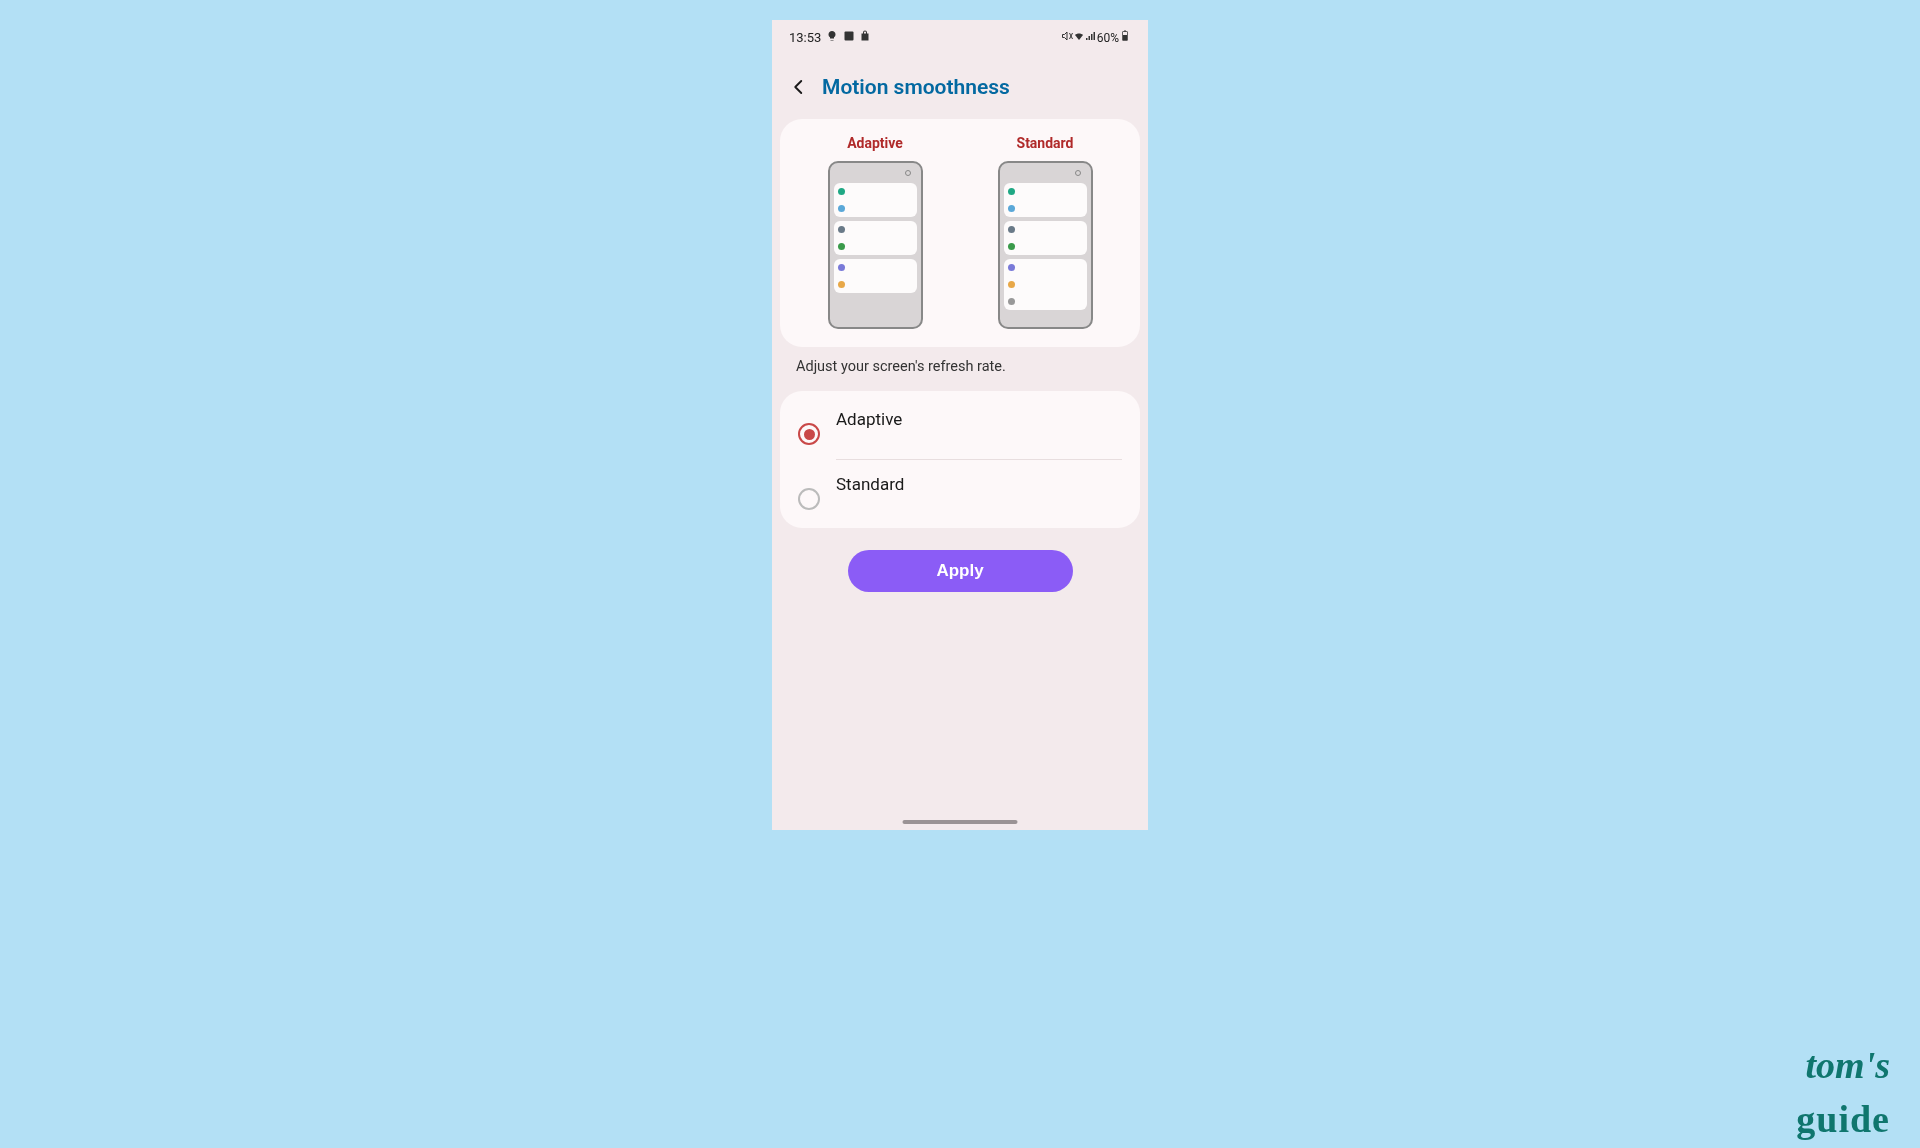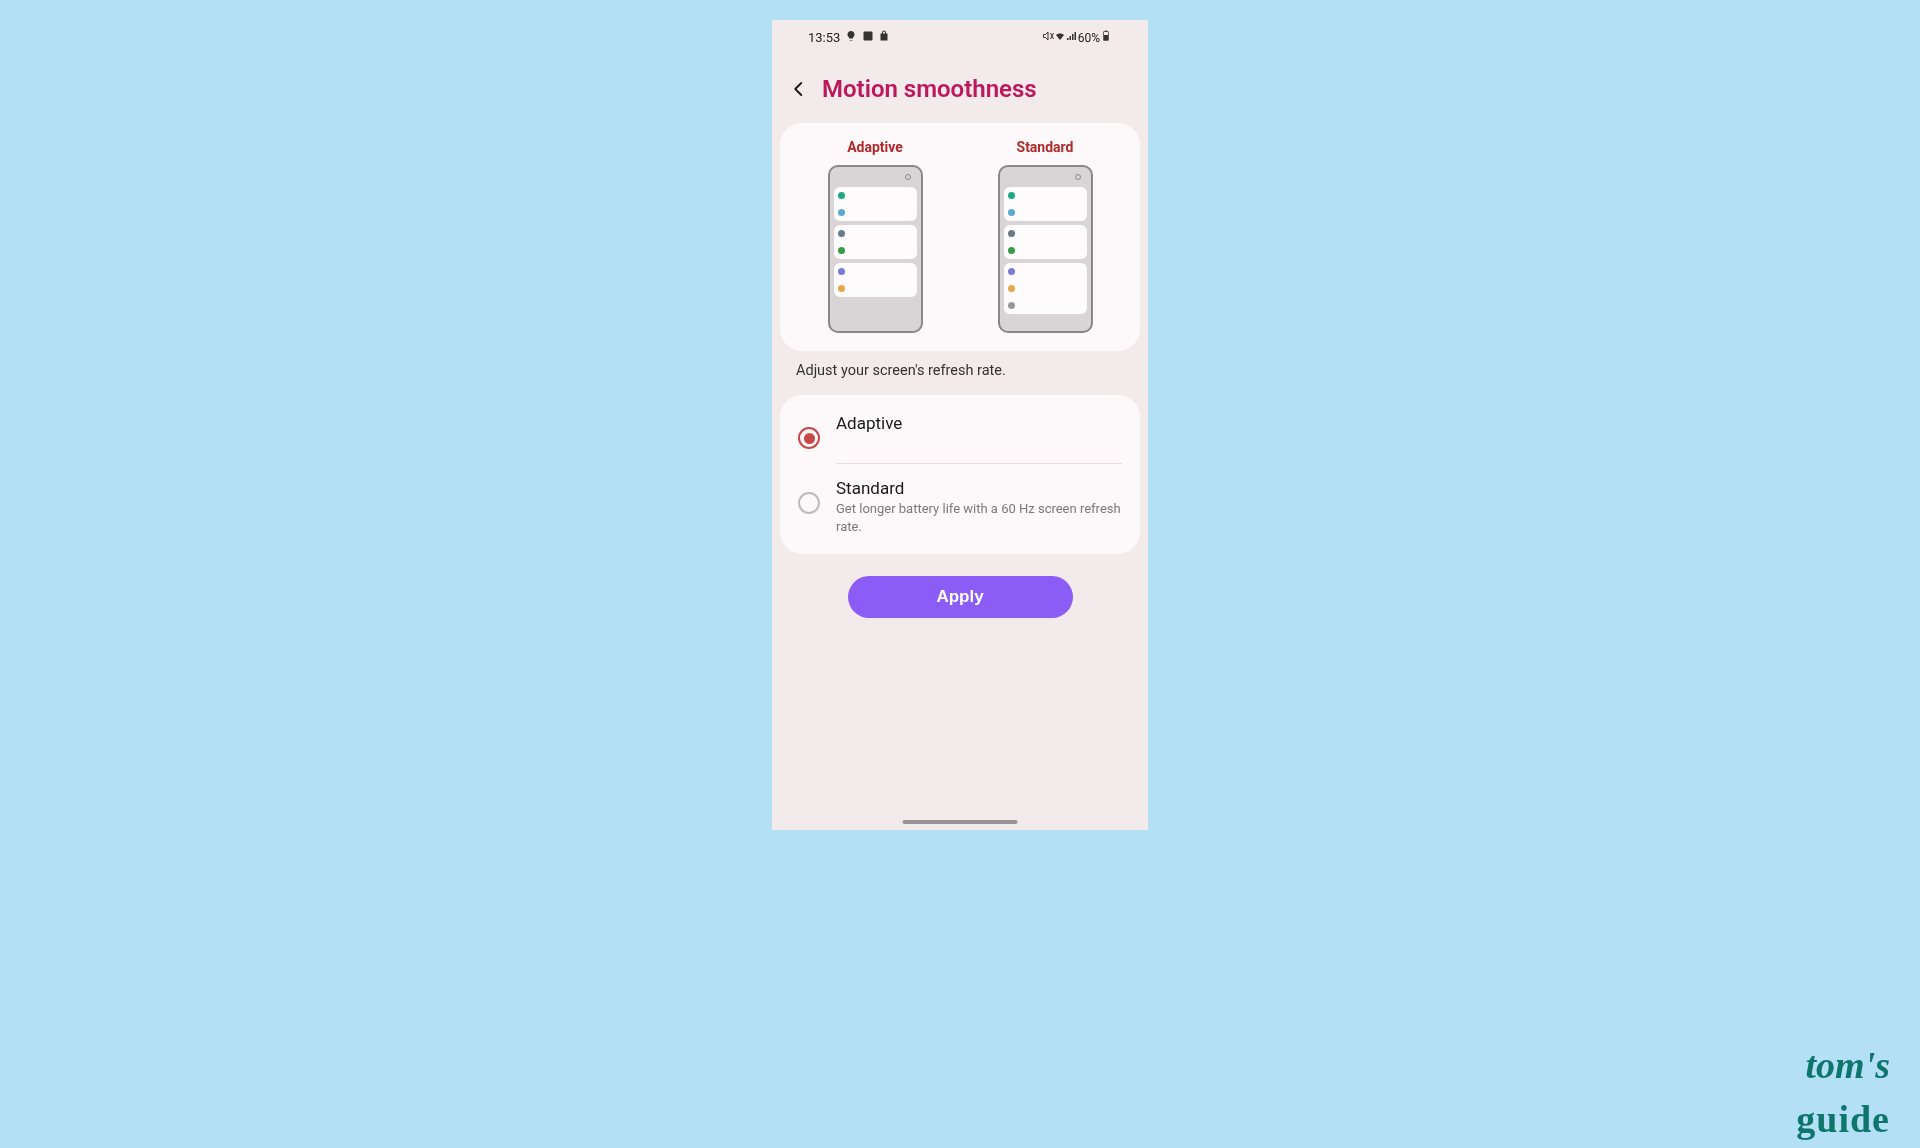--- a/index.html
+++ b/index.html
@@ -18,42 +18,42 @@
     transform: translateX(-50%);
     width: 376px;
     height: 810px;
     background: #f3eaec;
     overflow: hidden;
   }
   .status-bar {
     display: flex;
     justify-content: space-between;
     align-items: flex-start;
-    padding: 10px 36px 6px;
+    padding: 10px 17px 6px;
     font-size: 13px;
     color: #222;
   }
   .status-left { display: flex; align-items: center; gap: 5px; }
   .status-right { display: flex; align-items: center; gap: 0; font-size: 12px; }
   .header {
     display: flex;
     align-items: center;
     padding: 24px 18px 20px;
     gap: 14px;
   }
   .back-arrow {
     width: 18px;
     height: 18px;
     cursor: pointer;
   }
   .back-arrow svg { width: 100%; height: 100%; }
   .header-title {
-    font-size: 24px;
+    font-size: 21px;
     font-weight: 600;
-    color: #be185d;
+    color: #0369a1;
   }
   .preview-card {
     background: #fdf8f9;
     border-radius: 22px;
     margin: 0 8px;
     padding: 16px 10px 18px;
     display: flex;
     justify-content: space-around;
   }
   .preview-col {
@@ -308,21 +308,20 @@
       <div class="radio selected"></div>
       <div class="option-text">
         <div class="option-title">Adaptive</div>
       </div>
     </div>
     <div class="divider"></div>
     <div class="option-row">
       <div class="radio"></div>
       <div class="option-text">
         <div class="option-title">Standard</div>
-        <div class="option-desc">Get longer battery life with a 60 Hz screen refresh rate.</div>
       </div>
     </div>
   </div>
 
   <button class="apply-btn">Apply</button>
 
   <div class="home-indicator"></div>
 </div>
 
 <div class="watermark">

